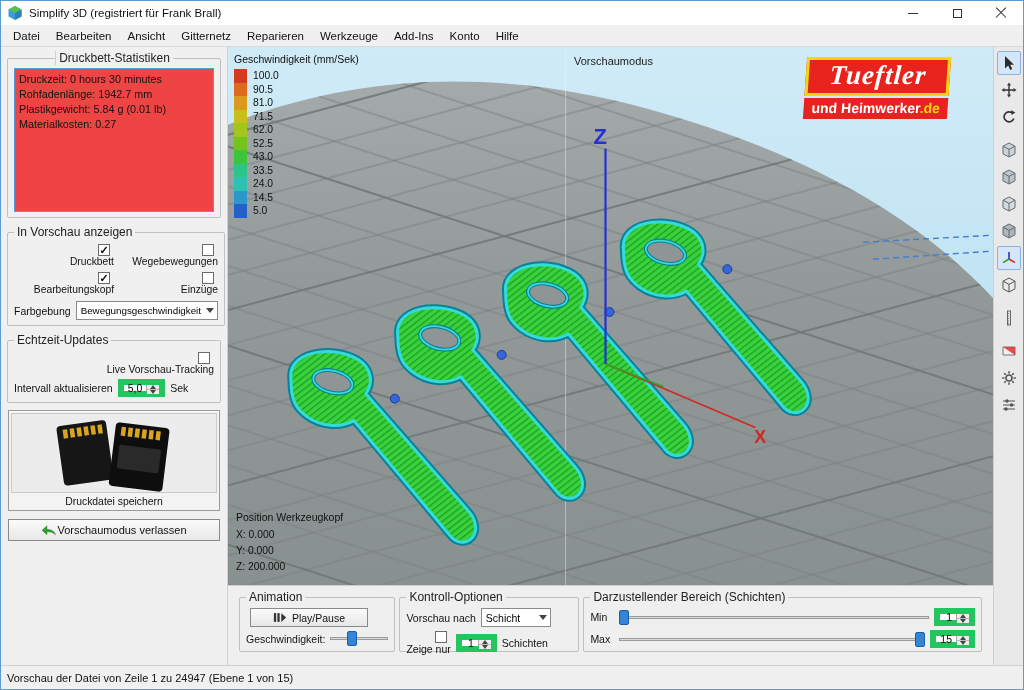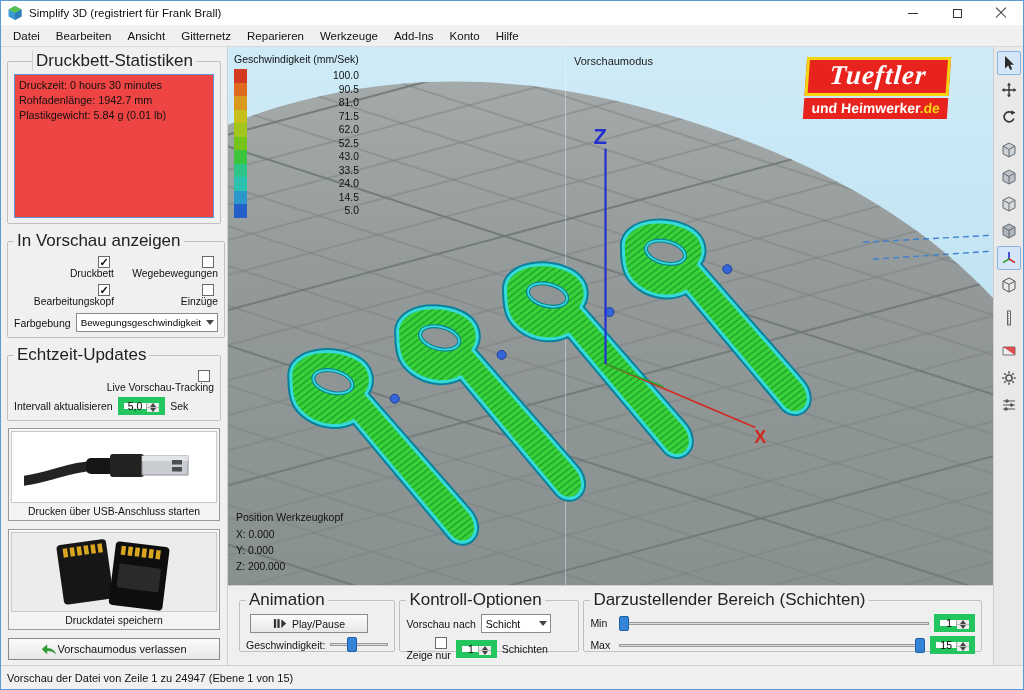--- a/index.html
+++ b/index.html
@@ -21,21 +21,21 @@
   
   .menubar { height:22px; background:#f0f0f0; border-bottom:1px solid #dadada; display:flex; align-items:center; padding-left:4px; flex:none; }
   .menu-item { font-size:11.5px; color:#111; padding:2px 8px; }
 
   
   .content { flex:1; display:flex; min-height:0; }
 
   
   .left-panel { width:226px; flex:none; background:#f0f0f0; padding:4px 5px; overflow:hidden; }
   fieldset.group { border:1px solid #c0c0c0; border-radius:2px; margin:0 1px 7px; padding:3px 6px 5px; }
-  fieldset.group legend { font-size:17px; color:#222; padding:0 3px; }
+  fieldset.group legend { font-size:12px; color:#222; padding:0 3px; }
   legend.center { margin:0 auto; }
   .stats-box { background:#ef4444; border:1px solid #5b9bd5; height:144px; padding:3px 4px; }
   .stat-line { font-size:10.8px; line-height:15px; color:#111; }
 
   .cb-grid { display:grid; grid-template-columns:100px 1fr; row-gap:5px; margin:2px 0 6px; }
   .cb { display:flex; align-items:flex-end;flex-direction:column; }
   .cb .box { width:12px; height:12px; border:1px solid #6a6a6a; background:#fff; display:inline-flex; align-items:center; justify-content:center; margin-right:4px; flex:none; }
   .cb .box.checked::after { content:"✓"; font-size:11px; font-weight:bold; color:#111; line-height:1; }
   .cb-label { font-size:10.3px; color:#111; white-space:nowrap; }
   .lbl { font-size:10.5px; color:#111; white-space:nowrap; }
@@ -60,21 +60,21 @@
 
   .exit-button { display:flex; align-items:center; justify-content:center; border:1px solid #8a8a8a; background:linear-gradient(#fbfbfb,#e7e7e7); height:22px; margin:0 2px; font-size:11px; color:#111; }
 
   
   .center { flex:1; display:flex; flex-direction:column; min-width:0; border-left:1px solid #cfcfcf; }
   .viewport { position:relative; flex:1; overflow:hidden; background:#c3e5f2; }
   .scene { position:absolute; inset:0; width:100%; height:100%; display:block; }
 
   .speed-legend { position:absolute; left:6px; top:6px; color:#101010; }
   .legend-title { font-size:10.5px; margin-bottom:4px; }
-  .legend-row { display:flex; align-items:center; height:13.5px;justify-content:space-between; }
+  .legend-row { display:flex; align-items:center; height:13.5px; }
   .legend-swatch { width:13px; height:13.5px; display:inline-block; flex:none; }
   .legend-value { font-size:10.3px; margin-left:6px; }
 
   .mode-label { position:absolute; left:346px; top:8px; font-size:11px; color:#1c1c1c; }
 
   .logo { position:absolute; right:44px; top:10px; transform:skewX(-4deg); text-align:center; }
   .logo-top { background:#e8221c; border:3px solid #f5d410; color:#fff; font-family:"Liberation Serif",serif; font-weight:bold; font-style:italic; font-size:27px; line-height:1.15; padding:0 10px 2px; letter-spacing:1px; }
   .logo-bottom { background:#e8221c; color:#fff; font-weight:bold; font-size:14px; padding:2px 8px 3px; margin-top:2px; }
   .logo-de { color:#f5d410; }
 
@@ -148,20 +148,21 @@
   <div class="content">
 
     <div class="left-panel">
 
       <fieldset class="group">
         <legend class="center">Druckbett-Statistiken</legend>
         <div class="stats-box">
           <div class="stat-line">Druckzeit: 0 hours 30 minutes</div>
           <div class="stat-line">Rohfadenlänge: 1942.7 mm</div>
           <div class="stat-line">Plastikgewicht: 5.84 g (0.01 lb)</div>
+          <div class="stat-line">Materialkosten: 0.27</div>
         </div>
       </fieldset>
 
       <fieldset class="group">
         <legend>In Vorschau anzeigen</legend>
         <div class="cb-grid">
           <label class="cb">
             <span class="box checked"></span>
             <span class="cb-label">Druckbett</span>
           </label>
@@ -199,34 +200,20 @@
             <span class="spin-val">5,0</span>
             <span class="spin-btns">
                 <span class="spin-up"></span>
                 <span class="spin-down"></span>
               </span>
           </div>
           <span class="lbl">Sek</span>
         </div>
       </fieldset>
 
-      <div class="img-button">
-        <div class="img-area">
-          <svg viewBox="0 0 180 72" width="180" height="72">
-            <path d="M-2,50 C30,46 42,36 70,35" stroke="#232323" stroke-width="10" fill="none" stroke-linecap="round"></path>
-            <rect x="62" y="27" width="28" height="16" rx="5" fill="#161616"></rect>
-            <rect x="86" y="23" width="34" height="23" rx="3" fill="#222"></rect>
-            <rect x="118" y="25" width="46" height="19" fill="#c9ccd1" stroke="#8d9095"></rect>
-            <rect x="118" y="25" width="46" height="5" fill="#e2e4e8"></rect>
-            <rect x="148" y="29" width="10" height="4.5" fill="#4a4d52"></rect>
-            <rect x="148" y="36" width="10" height="4.5" fill="#4a4d52"></rect>
-          </svg>
-        </div>
-        <div class="img-caption">Drucken über USB-Anschluss starten</div>
-      </div>
 
       <div class="img-button">
         <div class="img-area sd">
           <svg viewBox="0 0 180 80" width="180" height="80">
             <g transform="rotate(-8 60 40)">
               <rect x="36" y="10" width="50" height="60" rx="4" fill="#161616"></rect>
               <g fill="#d9a520">
                 <rect x="42" y="14" width="4.5" height="9"></rect>
                   <rect x="49" y="14" width="4.5" height="9"></rect>
                   <rect x="56" y="14" width="4.5" height="9"></rect>

